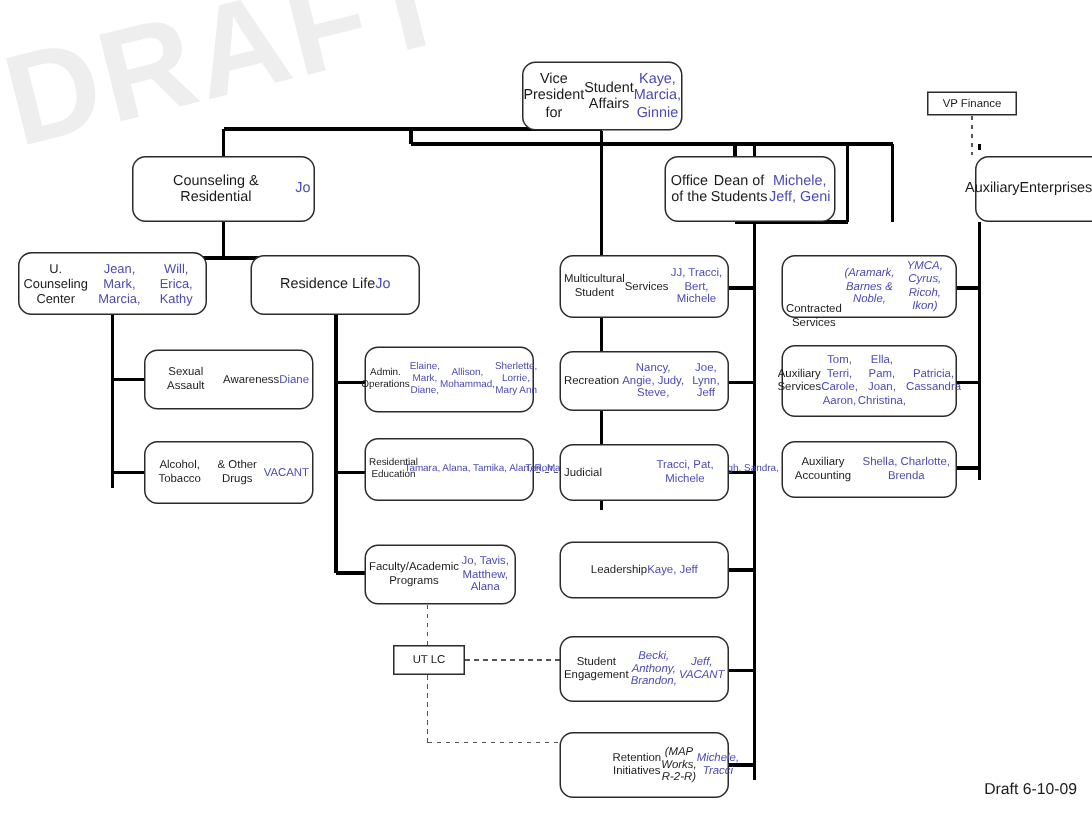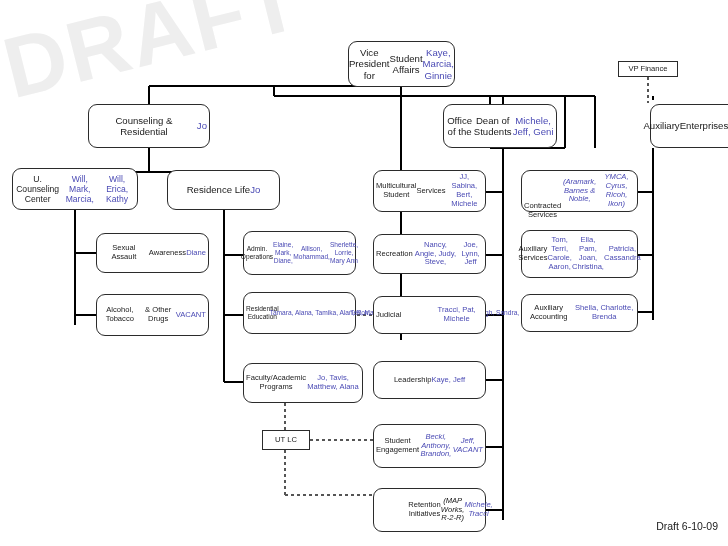--- a/index.html
+++ b/index.html
@@ -208,33 +208,33 @@
   </div>
 
   <div class="node f11" style="left:606px; top:104px; width:94px; height:44px;margin-left:44px;">
     <div class="hdr">Auxiliary</div>
     <div class="hdr">Enterprises</div>
     <div class="ppl">Dave</div>
   </div>
 
   <div class="node f10" style="left:12px; top:168px; width:126px; height:42px;">
     <div class="hdr">U. Counseling Center</div>
-    <div class="ppl">Will, Mark, Marcia,</div>
+    <div class="ppl">Jean, Mark, Marcia,</div>
     <div class="ppl">Will, Erica, Kathy</div>
   </div>
 
   <div class="node f11" style="left:167px; top:170px; width:113px; height:40px;">
     <div class="hdr">Residence Life</div>
     <div class="ppl">Jo</div>
   </div>
 
   <div class="node f9" style="left:373px; top:170px; width:113px; height:42px;">
     <div class="hdr">Multicultural Student</div>
     <div class="hdr">Services</div>
-    <div class="ppl">JJ, Sabina, Bert, Michele</div>
+    <div class="ppl">JJ, Tracci, Bert, Michele</div>
   </div>
 
   <div class="node ital f9" style="left:521px; top:170px; width:117px; height:42px;">
     <div class="hdr" style="font-style:normal;margin-top:40px;">Contracted Services</div>
     <div class="ppl">(Aramark, Barnes &amp; Noble,</div>
     <div class="ppl">YMCA, Cyrus, Ricoh, Ikon)</div>
   </div>
 
   <div class="node f9" style="left:96px; top:233px; width:113px; height:40px;">
     <div class="hdr">Sexual Assault</div>
@@ -279,21 +279,21 @@
   <div class="node f9" style="left:373px; top:296px; width:113px; height:38px;gap:29px;">
     <div class="hdr">Judicial</div>
     <div class="ppl">Tracci, Pat, Michele</div>
   </div>
 
   <div class="node f9" style="left:521px; top:294px; width:117px; height:38px;">
     <div class="hdr">Auxiliary Accounting</div>
     <div class="ppl">Shella, Charlotte, Brenda</div>
   </div>
 
-  <div class="node f9" style="left:243px; top:363px; width:120px; height:40px;">
+  <div class="node f9" style="left:243px; top:363px; width:101px; height:40px;">
     <div class="hdr">Faculty/Academic Programs</div>
     <div class="ppl">Jo, Tavis, Matthew, Alana</div>
   </div>
 
   <div class="node f9" style="left:373px; top:361px; width:113px; height:38px;">
     <div class="hdr">Leadership</div>
     <div class="ppl">Kaye, Jeff</div>
   </div>
 
   <div class="node rect f9" style="left:262px; top:430px; width:48px; height:20px;">

